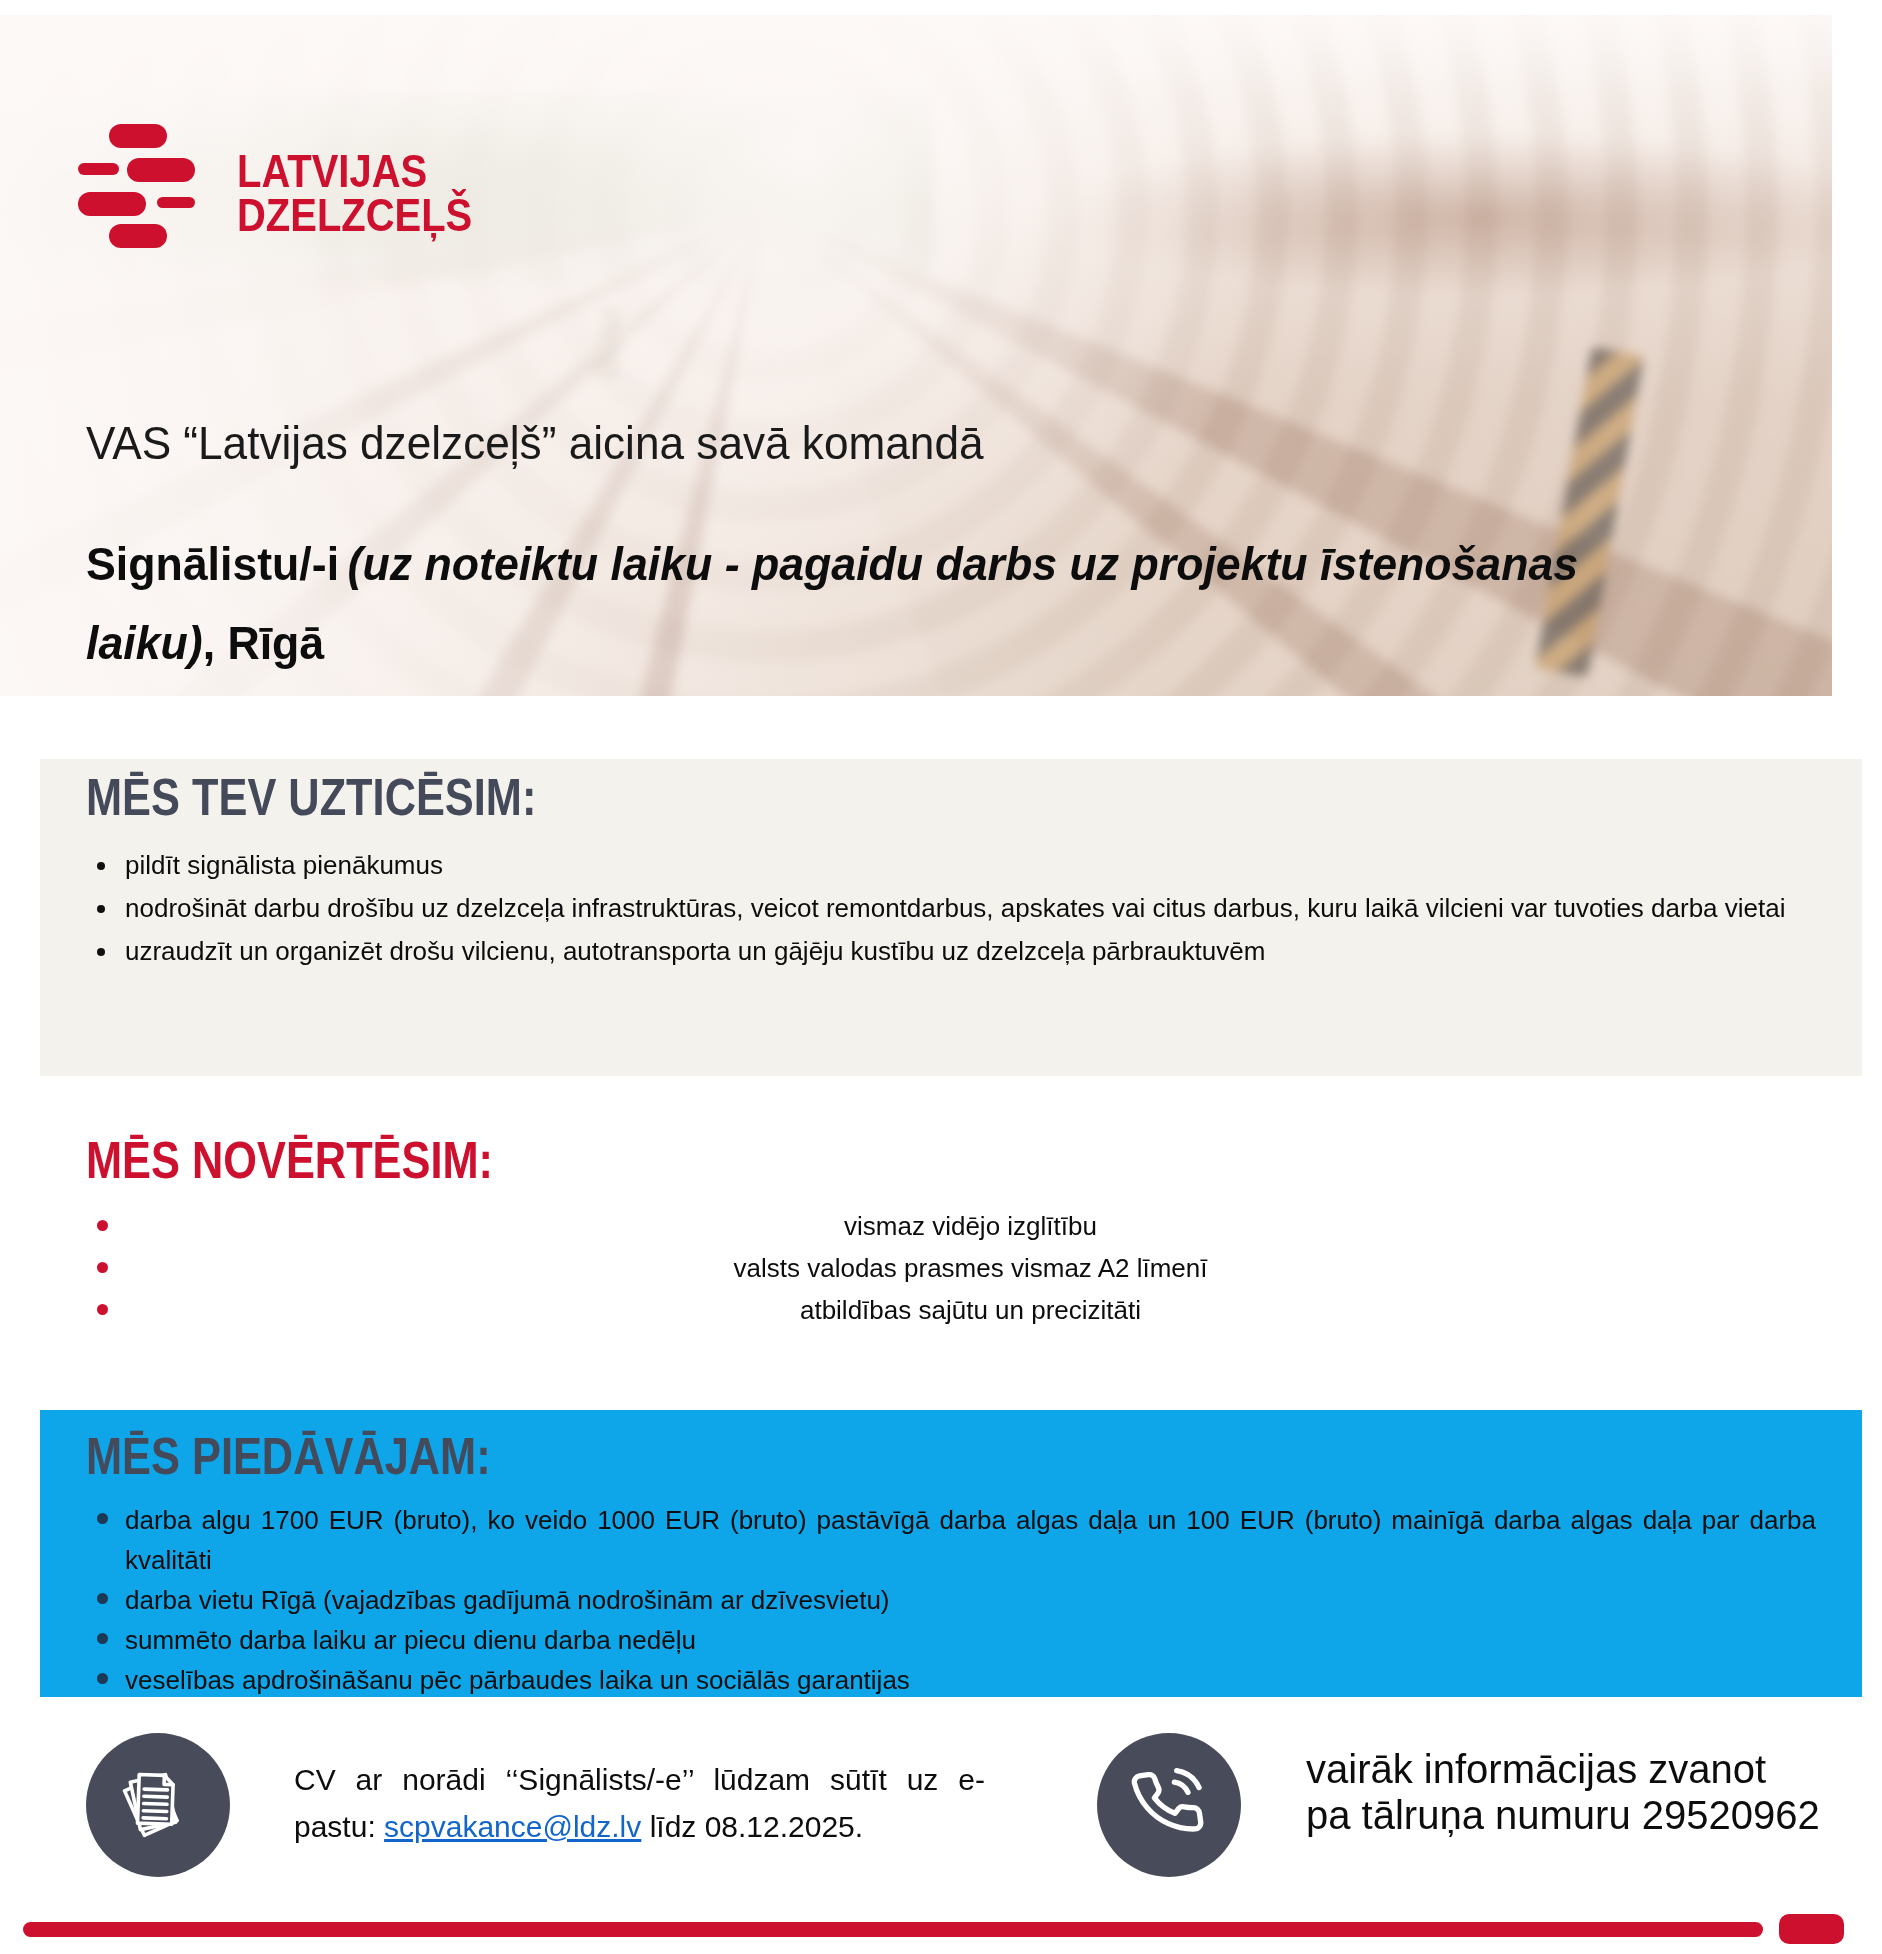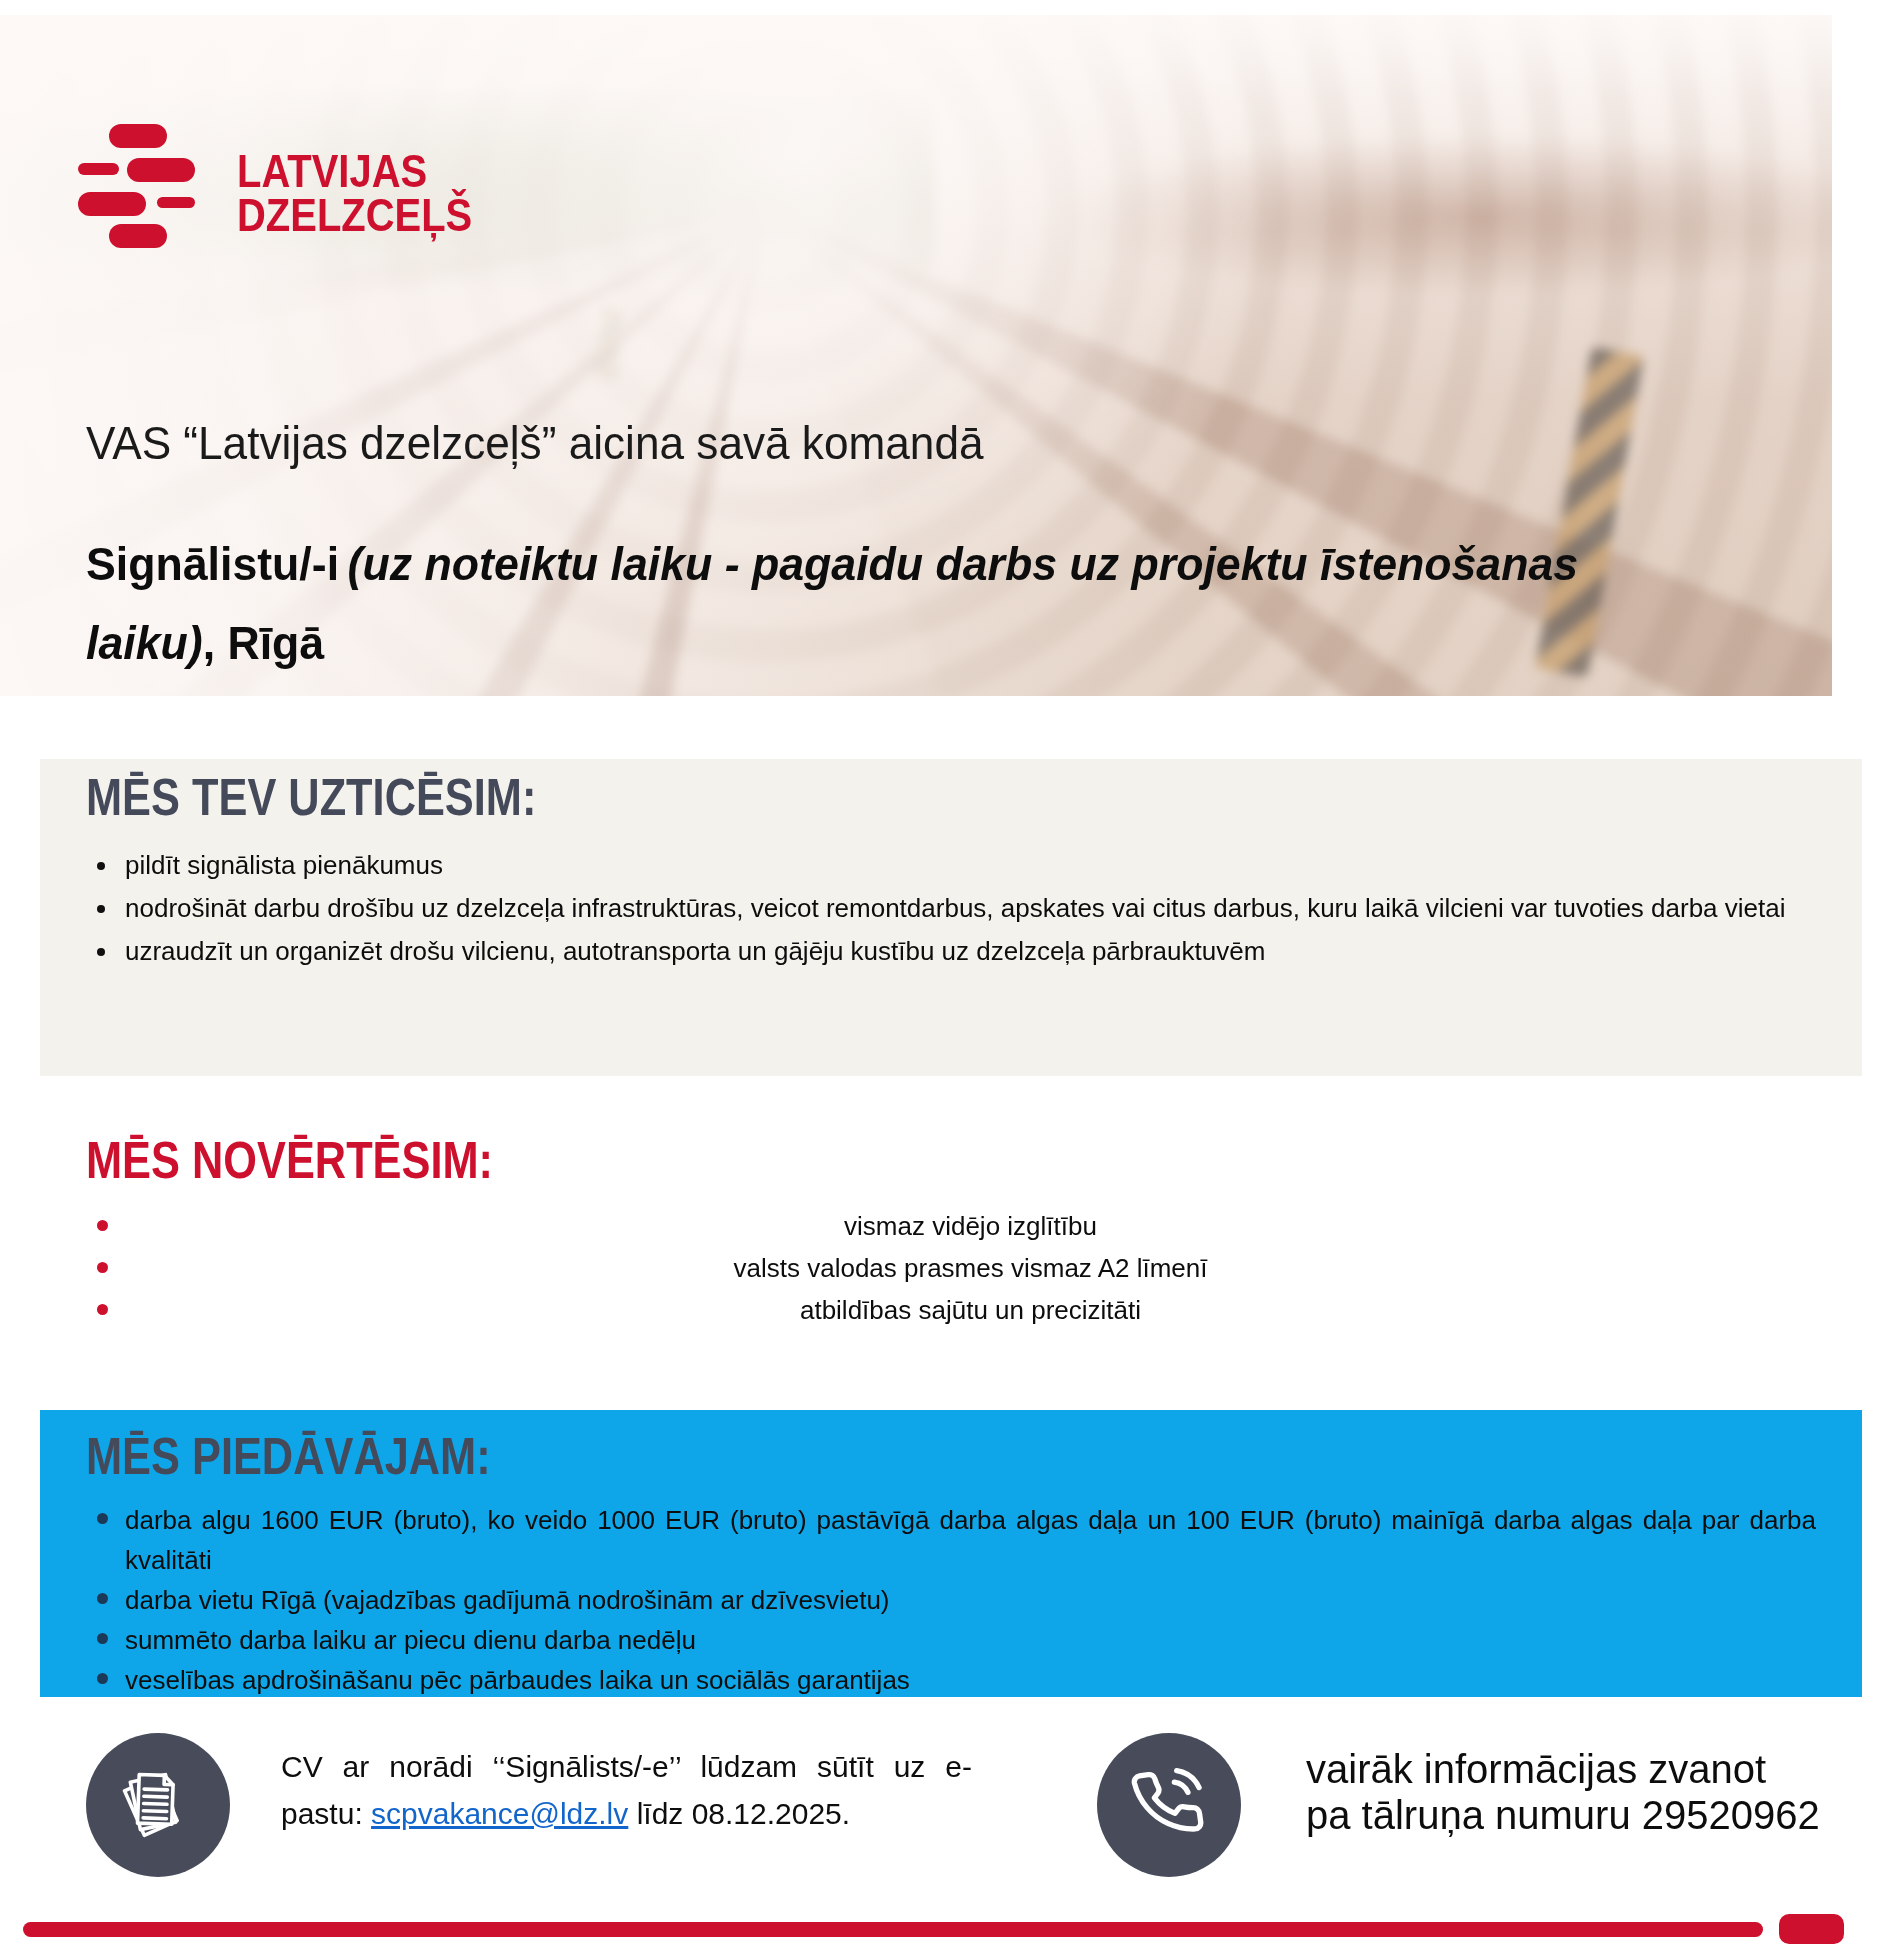--- a/index.html
+++ b/index.html
@@ -141,21 +141,21 @@
     <ul class="bullets b-red">
       <li>vismaz vidējo izglītību</li>
       <li>valsts valodas prasmes vismaz A2 līmenī</li>
       <li>atbildības sajūtu un precizitāti</li>
     </ul>
   </div>
 
   <div class="band grey2">
     <div class="sec-heading">MĒS PIEDĀVĀJAM:</div>
     <ul class="bullets b-navy">
-      <li class="just">darba algu 1600 EUR (bruto), ko veido 1000 EUR (bruto) pastāvīgā darba algas daļa un 100 EUR (bruto) mainīgā darba algas daļa par darba kvalitāti</li>
+      <li class="just">darba algu 1700 EUR (bruto), ko veido 1000 EUR (bruto) pastāvīgā darba algas daļa un 100 EUR (bruto) mainīgā darba algas daļa par darba kvalitāti</li>
       <li>darba vietu Rīgā (vajadzības gadījumā nodrošinām ar dzīvesvietu)</li>
       <li>summēto darba laiku ar piecu dienu darba nedēļu</li>
       <li>veselības apdrošināšanu pēc pārbaudes laika un sociālās garantijas</li>
     </ul>
   </div>
 
   <div class="foot-circle" id="circle-docs">
     <span>
       <svg width="90" height="90" viewBox="0 0 100 100" fill="none" stroke="#ffffff" stroke-width="4" stroke-linejoin="round" stroke-linecap="round">
         <g transform="rotate(-24 50 55)">
@@ -169,21 +169,21 @@
           <path d="M56 18 v10 h10" fill="none"></path>
           <line x1="34" y1="34" x2="60" y2="34"></line>
           <line x1="34" y1="42" x2="60" y2="42"></line>
           <line x1="34" y1="50" x2="60" y2="50"></line>
           <line x1="34" y1="58" x2="60" y2="58"></line>
           <line x1="34" y1="66" x2="60" y2="66"></line>
         </g>
       </svg>
     </span>
   </div>
-  <p class="cv-text" style="margin:0;"><span>CV ar norādi ‘‘Signālists/-e’’ lūdzam sūtīt uz e-pastu: </span><a href="#">scpvakance@ldz.lv</a><span></span><span> līdz 08.12.2025.</span></p>
+  <p class="cv-text" style="margin:13px;"><span>CV ar norādi ‘‘Signālists/-e’’ lūdzam sūtīt uz e-pastu: </span><a href="#">scpvakance@ldz.lv</a><span></span><span> līdz 08.12.2025.</span></p>
 
   <div class="foot-circle" id="circle-phone">
     <span>
       <svg width="85" height="85" viewBox="0 0 24 24" fill="none" stroke="#ffffff" stroke-width="1.5" stroke-linecap="round" stroke-linejoin="round">
         <g transform="rotate(-8 12 12)">
           <path d="M20 15.92v2.5a1.7 1.7 0 0 1-1.85 1.7 17 17 0 0 1-7.39-2.63 16.7 16.7 0 0 1-5.14-5.14A17 17 0 0 1 3 4.92 1.7 1.7 0 0 1 4.69 3.1h2.5a1.7 1.7 0 0 1 1.7 1.46c.11.82.3 1.62.58 2.4a1.7 1.7 0 0 1-.38 1.79L8 9.83a13.6 13.6 0 0 0 5.14 5.14l1.08-1.08a1.7 1.7 0 0 1 1.79-.38c.77.28 1.58.47 2.4.58A1.7 1.7 0 0 1 20 15.92z"></path>
           <path d="M14.2 6.2a5 5 0 0 1 3.4 3.4"></path>
           <path d="M15.3 3.1a8.5 8.5 0 0 1 5.6 5.6"></path>
         </g>
       </svg>

